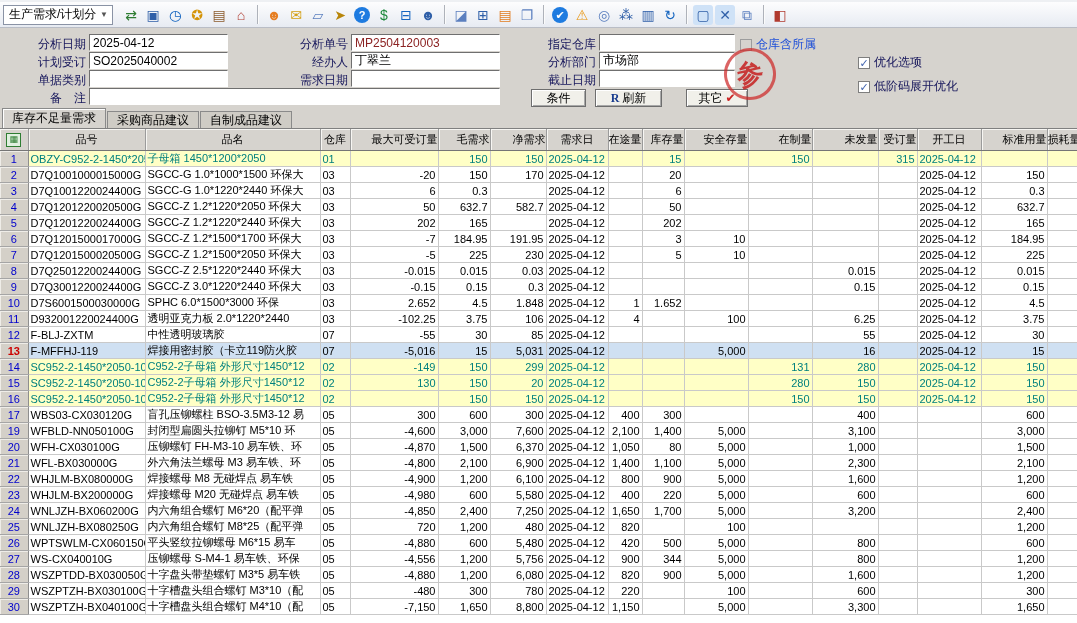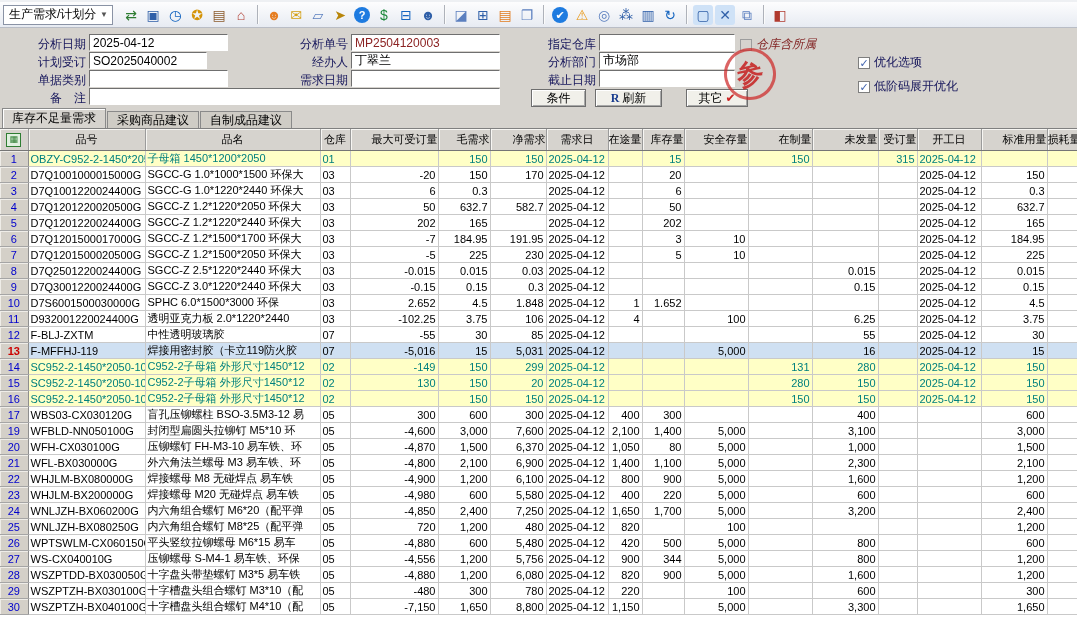--- a/index.html
+++ b/index.html
@@ -22,21 +22,21 @@
   
   .formpanel{position:absolute;left:0;top:28px;width:1077px;height:80px;background:#d6d3ce;}
   .flabel{position:absolute;width:58px;font-size:12px;color:#14145a;text-align:right;white-space:nowrap;}
   .finput{position:absolute;height:17px;background:#fff;font-size:12px;padding:0 3px;box-sizing:border-box;
     border-top:1px solid #6f6f6f;border-left:1px solid #6f6f6f;border-bottom:1px solid #fff;
     border-right:1px solid #fff;font-family:inherit;outline:none;}
   .finput.maroon{color:#8b2222;}
   .cb{position:absolute;display:flex;align-items:center;font-size:12px;color:#14145a;}
   .cbbox{width:12px;height:12px;background:#fff;border:1px solid #7e7e7e;margin-right:4px;
     font-size:11px;line-height:11px;text-align:center;color:#3f62ae;font-weight:bold;box-sizing:border-box;}
-  .cb.disabled{color:#7f1d1d;font-style:italic;}
+  .cb.disabled{color:#1d4ed8;}
   .cb.disabled .cbbox{background:#d6d3ce;border-color:#9d9d9d;}
   .btn3d{position:absolute;height:18px;background:#f1f0ea;border:1px solid #6e6e6e;
     box-shadow:inset 1px 1px 0 #fff,inset -1px -1px 0 #a8a8a8;font-size:12px;text-align:center;
     line-height:16px;box-sizing:border-box;}
   .rletter{font-weight:bold;color:#1a3d8f;margin-right:3px;font-family:"Liberation Serif",serif;}
   .redcheck{color:#cc2222;font-weight:bold;margin-left:3px;}
   .stamp{position:absolute;left:724px;top:20px;width:52px;height:52px;border:3px solid rgba(205,40,40,.72);
     border-radius:50%;color:rgba(198,30,30,.85);font-size:27px;font-weight:bold;display:flex;
     align-items:center;justify-content:center;transform:rotate(-14deg);box-sizing:border-box;z-index:5;}
   
@@ -117,21 +117,21 @@
     <div class="flabel" style="left:290px;top:8px">分析单号</div>
     <input class="finput maroon" style="left: 351px; top: 6px; width: 149px;" value="MP2504120003">
     <div class="flabel" style="left:538px;top:8px">指定仓库</div>
     <input class="finput" style="left: 599px; top: 6px; width: 136px;" value="">
     <div class="cb disabled" style="left:740px;top:8px">
       <span class="cbbox"></span>
       <span>仓库含所属</span>
     </div>
 
     <div class="flabel" style="left:28px;top:26px">计划受订</div>
-    <input class="finput" style="left: 89px; top: 24px; width: 118px;" value="SO2025040002">
+    <input class="finput" style="left: 89px; top: 24px; width: 139px;" value="SO2025040002">
     <div class="flabel" style="left:290px;top:26px">经办人</div>
     <input class="finput" style="left: 351px; top: 24px; width: 149px;" value="丁翠兰">
     <div class="flabel" style="left:538px;top:26px">分析部门</div>
     <input class="finput" style="left: 599px; top: 24px; width: 136px;" value="市场部">
     <div class="cb" style="left:858px;top:26px">
       <span class="cbbox">✓</span>
       <span>优化选项</span>
     </div>
 
     <div class="flabel" style="left:28px;top:44px">单据类别</div>

